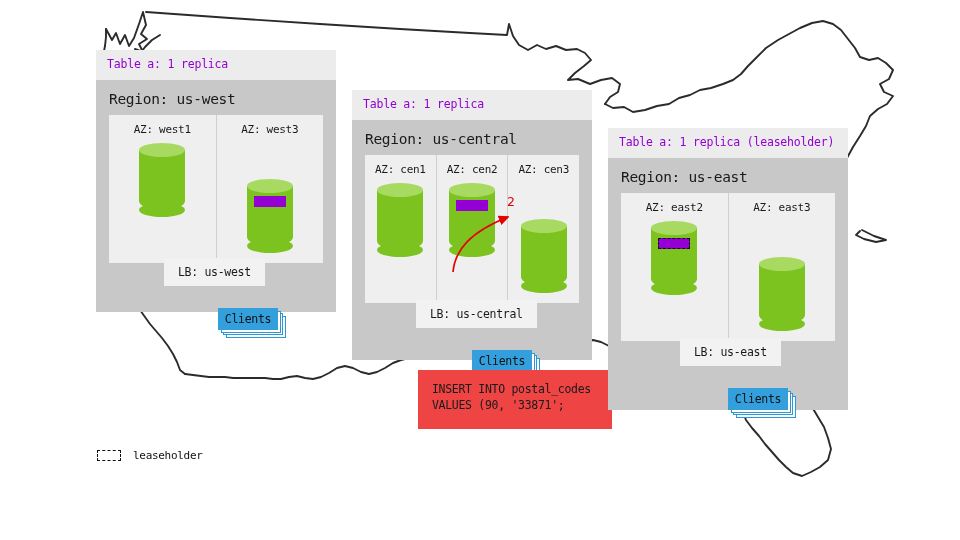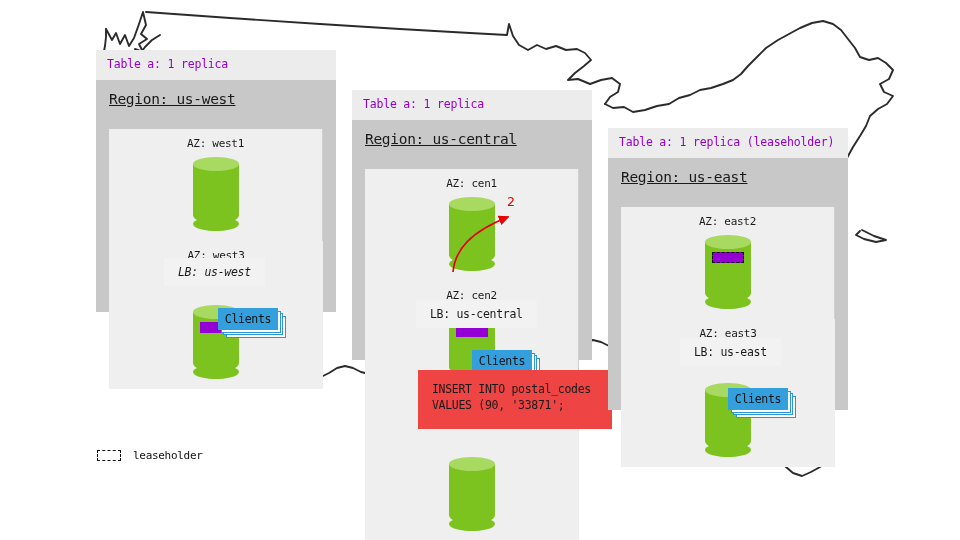--- a/index.html
+++ b/index.html
@@ -47,30 +47,28 @@
     white-space: nowrap;
   }
   .panel-body {
     background: #c8c8c8;
     padding: 0;
     position: relative;
   }
   .region-title {
     color: #1a1a1a;
     font-size: 14.5px;
-    padding: 11px 0 22px 13px;
+    padding: 11px 0 8px 13px;
     letter-spacing: -0.3px;
     white-space: nowrap;
-    text-decoration: underline;
   }
   .az-row {
     display: flex;
     background: #efefef;
     margin: 0 13px;
-    flex-direction: column;
   }
   .az-cell {
     flex: 1 1 0;
     box-sizing: border-box;
     border-right: 1px solid #cfcfcf;
     padding: 8px 0 10px 0;
     display: flex;
     flex-direction: column;
     align-items: center;
   }
@@ -319,21 +317,21 @@
         <div class="az-cell">
           <div class="az-label">AZ: west3</div>
           <div class="cylinder">
             <div class="cyl-body"></div>
             <div class="cyl-bottom"></div>
             <div class="cyl-top"></div>
             <div class="replica-bar"></div>
           </div>
         </div>
       </div>
-      <div class="lb-box" style="left:68px; top:178px;font-style:italic;">LB: us-west</div>
+      <div class="lb-box" style="left:68px; top:178px;">LB: us-west</div>
       <div class="clients-stack" style="left:90px; top:228px;">
         <div class="sheet s3"></div>
         <div class="sheet s2"></div>
         <div class="sheet s1"></div>
         <div class="front">Clients</div>
       </div>
     </div>
   </div>
 
   <div class="region-panel" style="left:352px; top:90px; width:240px;">

